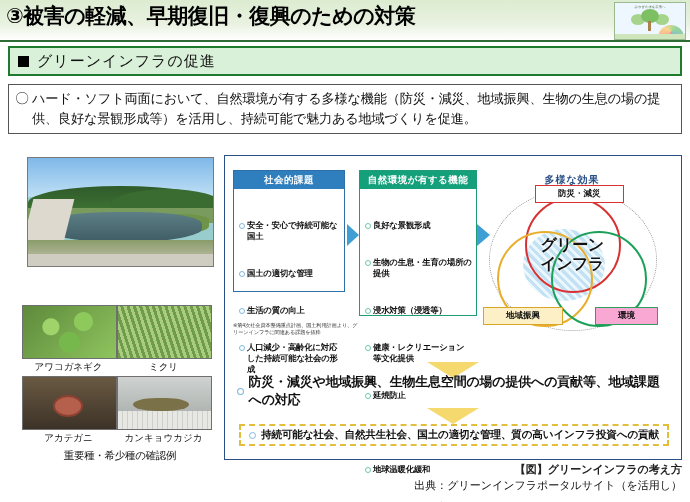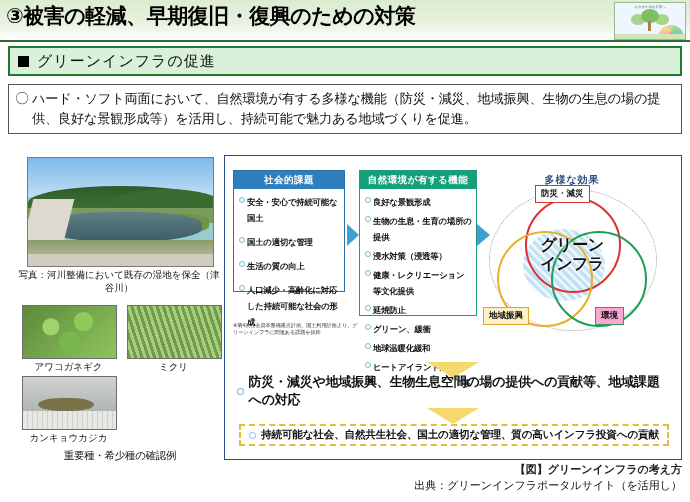--- a/index.html
+++ b/index.html
@@ -80,21 +80,21 @@
   .pm-bank{position:absolute;left:0;top:38%;width:22%;height:40%;
     background:#ddd9cf;transform:skewX(-14deg);}
   .pm-fore{position:absolute;left:0;bottom:0;width:100%;height:24%;
     background:linear-gradient(to bottom,#8a9c6a,#c9c6b4);}
   .pm-road{position:absolute;left:0;bottom:0;width:100%;height:11%;background:#cfcdc2;}
 
   .cap{font-size:9.5px;line-height:13px;text-align:center;color:#111;}
   .cap-main{position:absolute;left:14px;top:268px;width:210px;}
 
   .sp-grid{position:absolute;left:22px;top:305px;width:196px;}
-  .sp-row{display:flex;gap:12px;margin-bottom:2px;}
+  .sp-row{display:flex;gap:2px;margin-bottom:2px;}
   .sp-cell{width:93px;}
   .sp-img{width:93px;height:52px;border:1px solid #6f6f6f;overflow:hidden;position:relative;}
   .sp-cap{font-size:9.5px;text-align:center;line-height:14px;padding-top:1px;}
 
   .img-kiku{background:
     radial-gradient(circle at 30% 40%,#9fd46a 0 8px,transparent 9px),
     radial-gradient(circle at 65% 30%,#8ec95c 0 9px,transparent 10px),
     radial-gradient(circle at 50% 70%,#77b84c 0 10px,transparent 11px),
     linear-gradient(135deg,#5d8a3c,#8fc45e);}
   .img-mikuri{background:
@@ -120,21 +120,21 @@
     font-size:9.5px;font-weight:bold;color:#fff;text-align:center;
     padding:2.5px 0;letter-spacing:.5px;
   }
   .box-issue{left:8px;top:14px;width:112px;height:122px;border:1px solid #2f6fa8;}
   .box-issue .box-head{background:#2f7fbe;}
   .box-func{left:134px;top:14px;width:118px;height:146px;border:1px solid #1f9d76;}
   .box-func .box-head{background:#14a07a;}
   ul.blist{list-style:none;margin:0;padding:5px 4px 0 4px;}
   ul.blist li{
     position:relative;padding-left:9px;margin-bottom:3px;
-    font-size:8.4px;line-height:16px;letter-spacing:-.2px;font-weight:bold;
+    font-size:8.4px;line-height:11px;letter-spacing:-.2px;font-weight:bold;margin-top:26px;
   }
   ul.blist li:before{
     content:"";position:absolute;left:1px;top:3px;width:4px;height:4px;
     border-radius:50%;border:1px solid #7fb9dd;background:#fff;
   }
   .box-func ul.blist li:before{border-color:#6fc7ab;}
   .box-issue ul.blist li{margin-bottom:8px;}
   .func-end{text-align:right;font-size:8.4px;font-weight:bold;padding:0 6px 0 0;}
 
   .footnote{
@@ -160,21 +160,21 @@
   .c-red{left:42px;top:24px;width:92px;height:92px;border:2px solid #d83232;}
   .c-yel{left:14px;top:58px;width:92px;height:92px;border:2px solid #e8ae2a;}
   .c-grn{left:68px;top:58px;width:92px;height:92px;border:2px solid #1ba05a;}
   .hatch{position:absolute;left:40px;top:56px;width:82px;height:72px;
     border-radius:50%;
     background:repeating-linear-gradient(45deg,#bfe0f2 0 3px,#eaf6fd 3px 6px);
     opacity:.95;}
   .gi-label{position:absolute;left:0;right:0;top:62px;text-align:center;
     font-size:16px;font-weight:bold;line-height:19px;letter-spacing:-.5px;color:#111;
     text-shadow:0 0 2px #fff,0 0 3px #fff;}
-  .tag{position:absolute;font-size:8.5px;font-weight:bold;padding:2px 5px;
+  .tag{position:absolute;font-size:8.5px;font-weight:bold;padding:2px 22px;
     box-sizing:border-box;text-align:left;}
   .tag-bosai{left:52px;top:12px;border:1.5px solid #d83232;background:#fff;color:#111;}
   .tag-chiiki{left:0px;top:134px;border:1.5px solid #d9a62a;background:#fdf0c6;color:#111;}
   .tag-kankyo{left:112px;top:134px;border:1.5px solid #2f9f5e;background:#f9a8d4;color:#111;}
 
   
   .vbanner{position:absolute;left:50%;transform:translateX(-50%);width:0;height:0;
     border-left:26px solid transparent;border-right:26px solid transparent;
     border-top:16px solid #f6d96e;}
   .vb1{top:206px;}
@@ -228,34 +228,37 @@
     <div class="pm-sky"></div>
       <div class="pm-hills"></div>
       <div class="pm-hills2"></div>
     <div class="pm-mid"></div>
       <div class="pm-grass"></div>
       <div class="pm-water"></div>
     <div class="pm-bank"></div>
       <div class="pm-fore"></div>
       <div class="pm-road"></div>
   </div>
-  <div class="cap cap-main">写真：河川整備において既存の湿地を保全（津谷川）</div>
 
   <div class="sp-grid">
     <div class="sp-row">
       <div class="sp-cell">
         <div class="sp-img img-kiku"></div>
         <div class="sp-cap">アワコガネギク</div>
       </div>
       <div class="sp-cell">
         <div class="sp-img img-mikuri"></div>
         <div class="sp-cap">ミクリ</div>
       </div>
     </div>
     <div class="sp-row">
+      <div class="sp-cell">
+        <div class="sp-img img-kani"></div>
+        <div class="sp-cap">アカテガニ</div>
+      </div>
       <div class="sp-cell">
         <div class="sp-img img-kajika"></div>
         <div class="sp-cap">カンキョウカジカ</div>
       </div>
     </div>
     <div class="sp-footer">重要種・希少種の確認例</div>
   </div>
 
   <div class="diagram">
 

